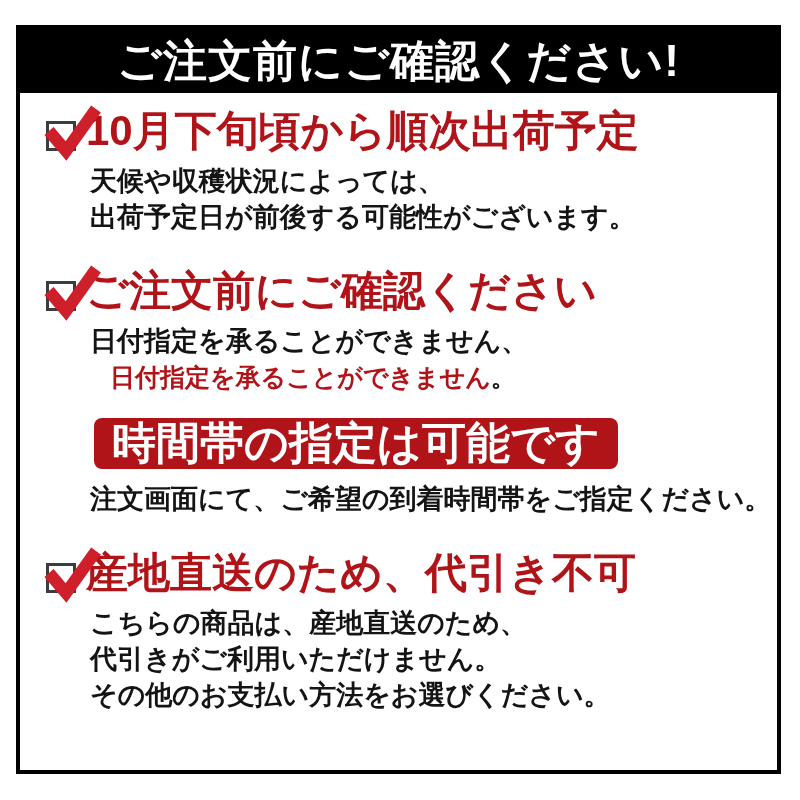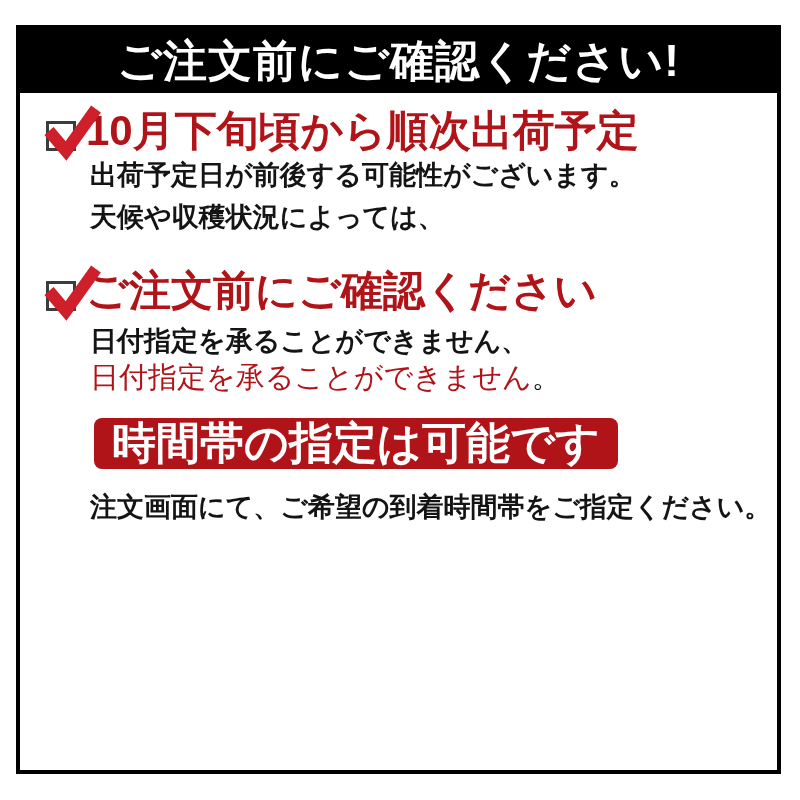--- a/index.html
+++ b/index.html
@@ -25,27 +25,27 @@
   section{margin-top:0;}
   .sec-gap{margin-top:30px;}
   .heading-row{display:flex;align-items:flex-start;}
   .checkbox{position:relative;flex:0 0 auto;width:30px;height:30px;border:3px solid #3c3c3c;
     background:#fff;margin-top:16px;margin-right:10px;}
   .checkbox svg{position:absolute;left:-6px;top:-20px;width:58px;height:54px;overflow:visible;}
   h2{color:var(--accent-red);font-size:42px;font-weight:bold;line-height:52px;white-space:nowrap;letter-spacing:0;}
   .body-text{margin-left:44px;color:var(--body-text);font-size:27px;font-weight:bold;
     line-height:36px;white-space:nowrap;}
   .body-text.first{margin-top:6px;}
-  .em-line{margin-left:44px;font-size:29px;font-weight:normal;line-height:37px;white-space:nowrap;}
+  .em-line{margin-left:64px;font-size:25px;font-weight:bold;line-height:37px;white-space:nowrap;}
   .em-line .red{color:var(--accent-red);}
   .em-line .suffix{color:var(--body-text);}
   .banner{display:inline-block;margin-left:48px;margin-top:22px;background:var(--banner-bg);
     color:var(--banner-text);font-size:44px;font-weight:bold;line-height:33px;
     padding:8px 18px 10px 18px;border-radius:8px;white-space:nowrap;}
-  .banner-note{margin-top:20px;}
+  .banner-note{margin-top:12px;}
 </style>
 </head>
 <body>
 
 <div class="stage">
   <div class="frame">
 
     <div class="header">
       <h1>ご注文前にご確認ください!</h1>
     </div>
@@ -54,37 +54,50 @@
 
       <section>
         <div class="heading-row">
           <span class="checkbox">
             <svg viewBox="0 0 58 54">
               <path d="M6 27 L23 47 L53 5" fill="none" stroke="var(--check-red)" stroke-width="12"></path>
             </svg>
           </span>
           <h2>10月下旬頃から順次出荷予定</h2>
         </div>
+        <p class="body-text first">天候や収穫状況によっては、</p>
         <p class="body-text">出荷予定日が前後する可能性がございます。</p>
-        <p class="body-text first">天候や収穫状況によっては、</p>
       </section>
 
       <section class="sec-gap">
         <div class="heading-row">
           <span class="checkbox">
             <svg viewBox="0 0 58 54">
               <path d="M6 27 L23 47 L53 5" fill="none" stroke="var(--check-red)" stroke-width="12"></path>
             </svg>
           </span>
           <h2>ご注文前にご確認ください</h2>
         </div>
         <p class="body-text first">日付指定を承ることができません、</p>
         <p class="em-line"><span class="red">日付指定を承ることができません</span><span class="suffix">。</span></p>
         <div class="banner">
           <span>時間帯の指定は可能です</span>
         </div>
         <p class="body-text banner-note">注文画面にて、ご希望の到着時間帯をご指定ください。</p>
       </section>
 
+      <section class="sec-gap">
+        <div class="heading-row">
+          <span class="checkbox">
+            <svg viewBox="0 0 58 54">
+              <path d="M6 27 L23 47 L53 5" fill="none" stroke="var(--check-red)" stroke-width="12"></path>
+            </svg>
+          </span>
+          <h2>産地直送のため、代引き不可</h2>
+        </div>
+        <p class="body-text first">こちらの商品は、産地直送のため、</p>
+        <p class="body-text">代引きがご利用いただけません。</p>
+        <p class="body-text">その他のお支払い方法をお選びください。</p>
+      </section>
 
     </div>
   </div>
 </div>
 
 </body></html>

